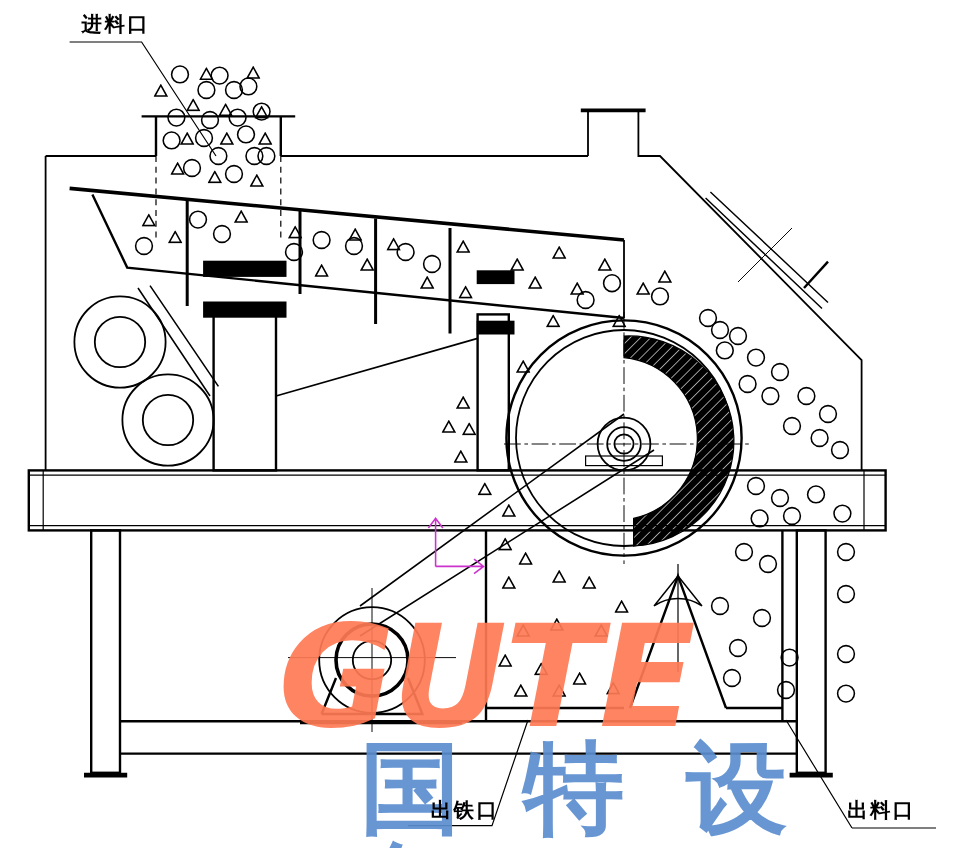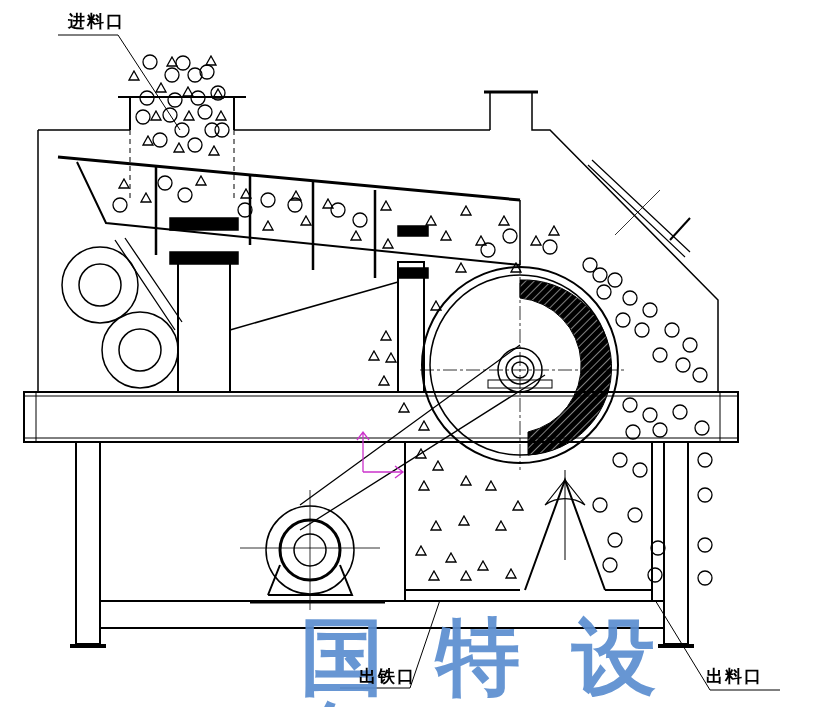--- a/index.html
+++ b/index.html
@@ -208,18 +208,19 @@
         <use href="#tri" x="495" y="520" width="12" height="11"></use>
       <use href="#tri" x="415" y="545" width="12" height="11"></use>
         <use href="#tri" x="445" y="552" width="12" height="11"></use>
         <use href="#tri" x="477" y="560" width="12" height="11"></use>
       <use href="#tri" x="428" y="570" width="12" height="11"></use>
         <use href="#tri" x="460" y="570" width="12" height="11"></use>
         <use href="#tri" x="505" y="568" width="12" height="11"></use>
     </g>
   </svg>
 
+  <div class="wm-en" style="left:232px; top:505px;">GUTE</div>
   <div class="wm-cn" style="left:300px; top:615px;">国特设备</div>
 
   <div class="lbl" style="left:68px; top:13px;">进料口</div>
   <div class="lbl" style="left:359px; top:668px;">出铁口</div>
   <div class="lbl" style="left:706px; top:668px;">出料口</div>
 </div>
 
 </body></html>

